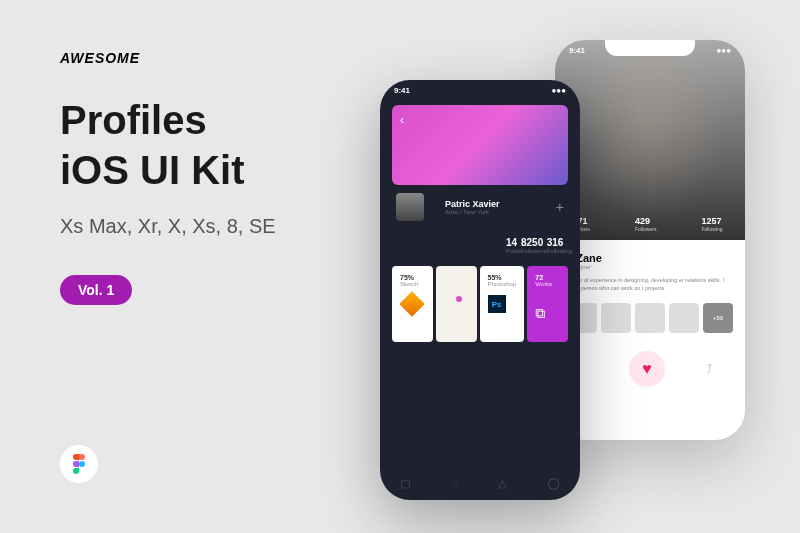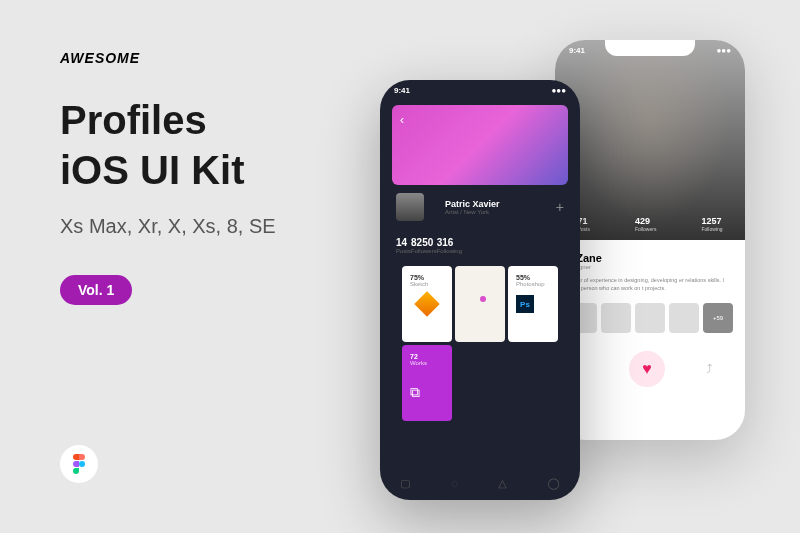--- a/index.html
+++ b/index.html
@@ -127,31 +127,31 @@
   height: 28px;
   background: linear-gradient(180deg, #888 0%, #444 100%);
   border-radius: 4px;
 }
 .user-info { flex: 1; }
 .user-name { color: #fff; font-size: 9px; font-weight: 600; }
 .user-loc { color: #666; font-size: 6px; }
 .plus { color: #888; font-size: 14px; }
 .stats {
   display: flex;
-  justify-content: flex-start;
-  padding: 6px 16px 12px;
+  justify-content: flex-end;
+  padding: 6px 8px 12px;
 }
 .stat { text-align: left; }
 .stat-val { color: #fff; font-size: 10px; font-weight: 600; }
 .stat-lbl { color: #666; font-size: 6px; }
 .grid {
   display: grid;
-  grid-template-columns: 1fr 1fr 1fr;
+  grid-template-columns: 1fr 1fr 1fr 1fr;
   gap: 3px;
-  padding: 0 22px;
+  padding: 0 12px;
 }
 .tile {
   height: 76px;
   border-radius: 4px;
   padding: 8px;
   font-size: 7px;
 }
 .tile-white { background: #fff; color: #333; }
 .tile-map { background: #f5f1eb; position: relative; }
 .tile-purple { background: #b82fd8; color: #fff; }

